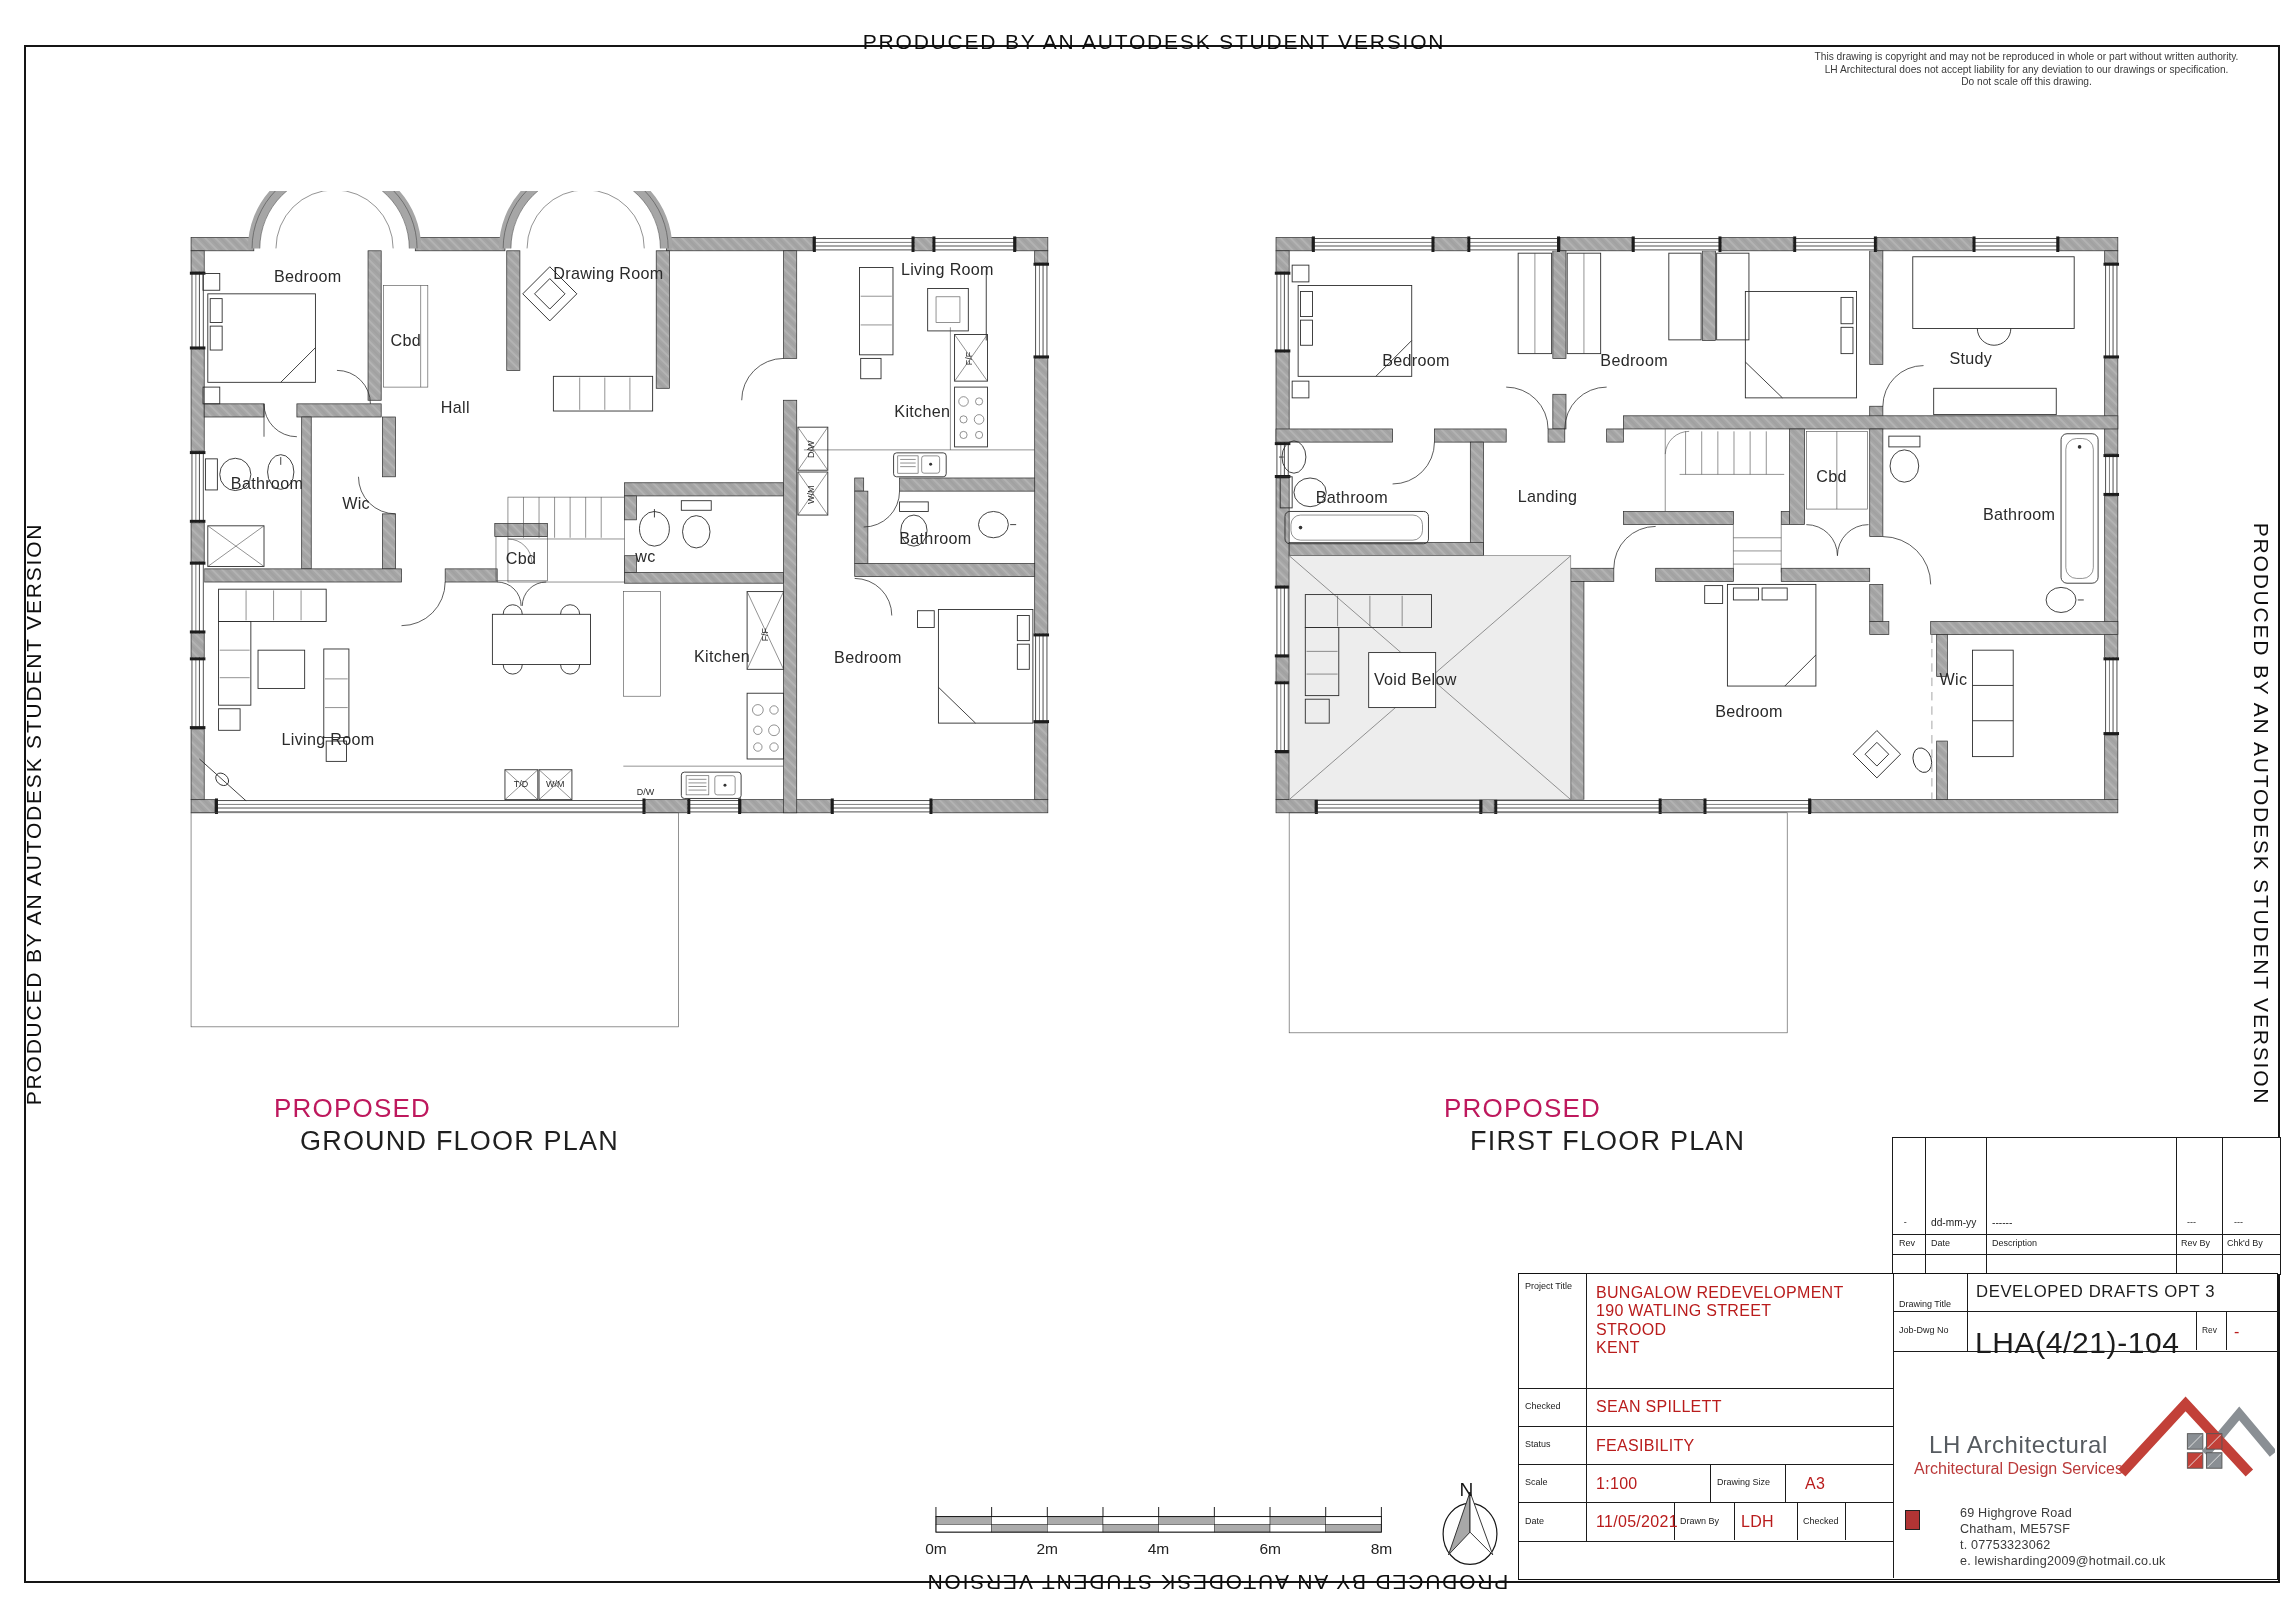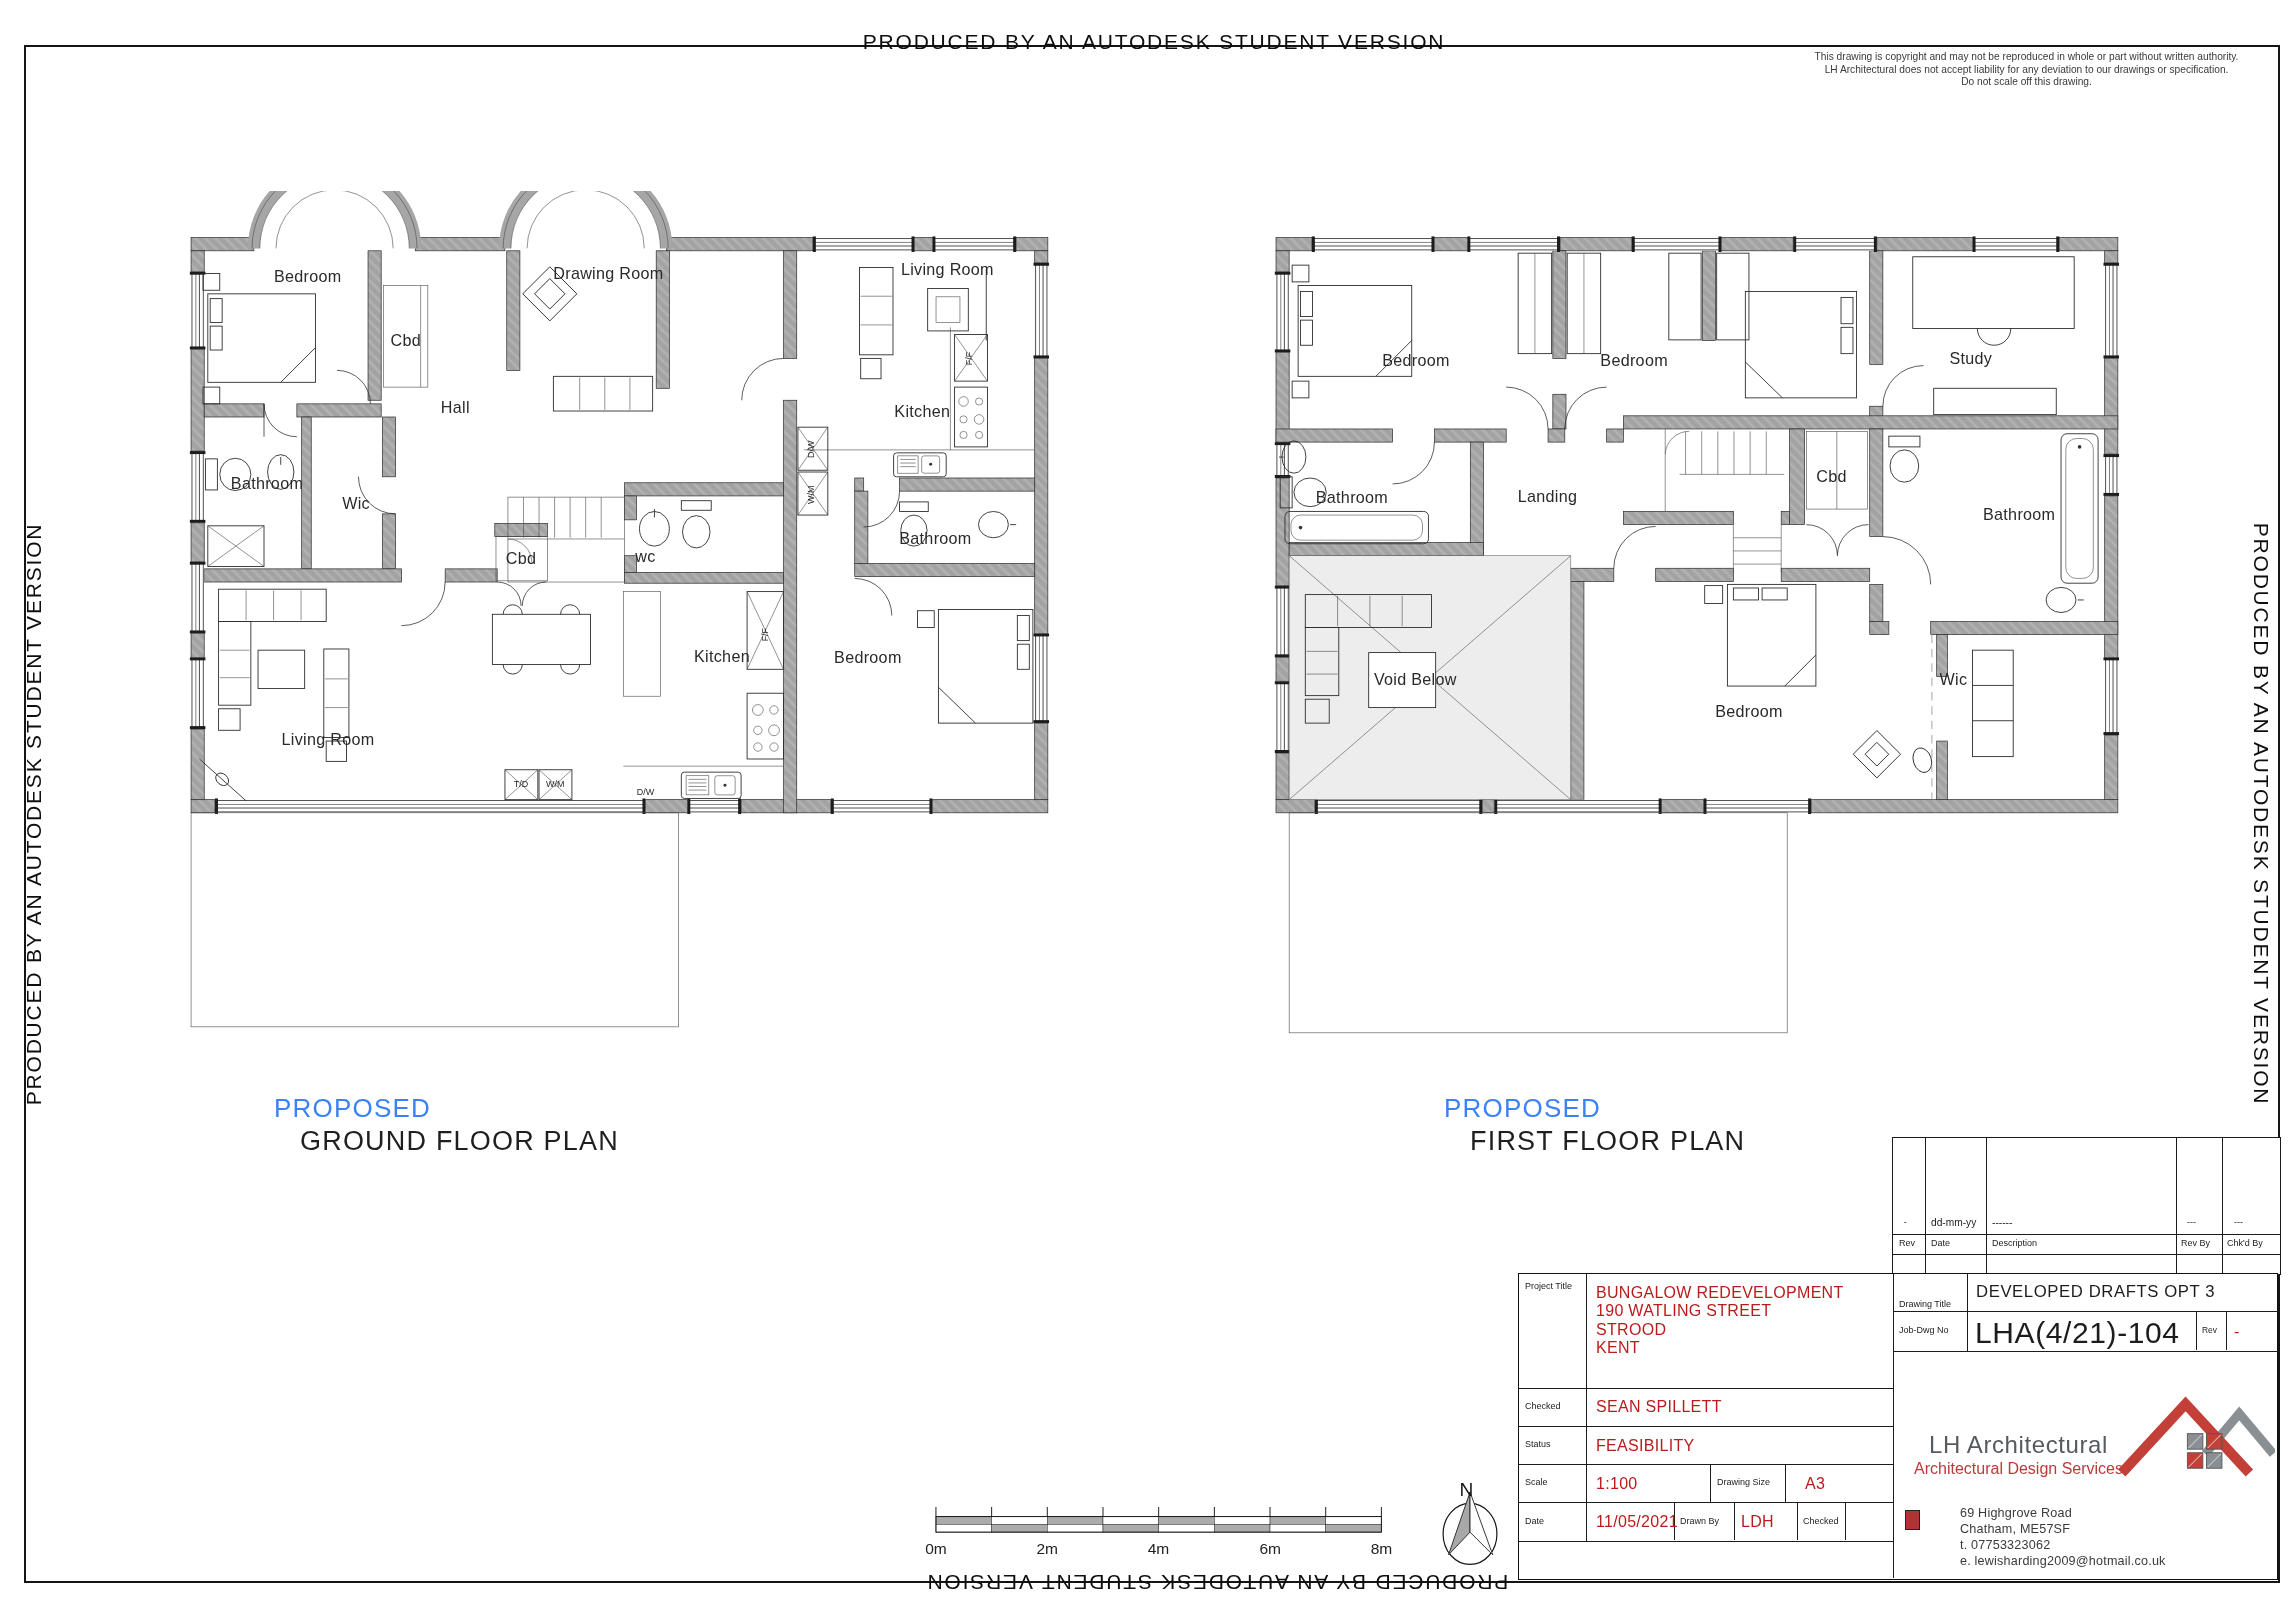--- a/index.html
+++ b/index.html
@@ -8,21 +8,21 @@
   .frame{position:absolute;left:24px;top:45px;width:2252px;height:1534px;border:2.4px solid #151515;}
   .banner{position:absolute;font-size:21px;letter-spacing:1.8px;color:#0e0e0e;white-space:nowrap;
     width:622px;text-align:center;}
   .b-top{left:843px;top:30px;}
   .b-bottom{left:906px;top:1570px;transform:rotate(180deg);}
   .b-left{left:-277px;top:802px;transform:rotate(-90deg);}
   .b-right{left:1950px;top:802px;transform:rotate(90deg);}
   .disclaimer{position:absolute;left:1781px;top:51px;width:491px;text-align:center;
     font-size:10.2px;line-height:12.6px;color:#3a3a3a;}
   .caption{position:absolute;line-height:1.25;}
-  .cap-red{font-size:26px;letter-spacing:1.2px;color:#3b82f6;}
+  .cap-red{font-size:26px;letter-spacing:1.2px;color:#be185d;}
   .cap-black{font-size:27px;letter-spacing:1.2px;color:#1f1f1f;margin-left:26px;}
   svg text{font-family:"Liberation Sans",sans-serif;}
   .lbl{font-size:27px;fill:#2a2a2a;letter-spacing:.5px;}
   .lbs{font-size:15px;fill:#2a2a2a;}
   .w{fill:url(#wallpat);stroke:#2e2e2e;stroke-width:1.2;}
   .f{fill:none;stroke:#2d2d2d;stroke-width:1.5;}
   .ff{fill:#fff;stroke:#2d2d2d;stroke-width:1.5;}
   .tl{fill:none;stroke:#4a4a4a;stroke-width:1;}
   .door{fill:none;stroke:#2d2d2d;stroke-width:1.3;}
   .void{fill:#ededed;stroke:#6a6a6a;stroke-width:1;}
@@ -769,21 +769,21 @@
     <div class="abs tlabel" style="left:6px;top:242px">Date</div>
     <div class="abs tval" style="left:77px;top:239px">11/05/2021</div>
     <div class="abs tlabel" style="left:161px;top:242px">Drawn By</div>
     <div class="abs tval" style="left:222px;top:239px">LDH</div>
     <div class="abs tlabel" style="left:284px;top:242px">Checked</div>
     <div class="abs tval" style="left:332px;top:239px"></div>
 
     <div class="abs tlabel" style="left:380px;top:25px">Drawing Title</div>
     <div class="abs" style="left:457px;top:8.4px;font-size:16.7px;letter-spacing:0.6px">DEVELOPED DRAFTS OPT 3</div>
     <div class="abs tlabel" style="left:380px;top:51px">Job-Dwg No</div>
-    <div class="abs" style="left:456px;top:42px;font-size:30px;letter-spacing:0.6px">LHA(4/21)-104</div>
+    <div class="abs" style="left:456px;top:52px;font-size:30px;letter-spacing:0.6px">LHA(4/21)-104</div>
     <div class="abs tlabel" style="left:683px;top:51px;font-size:8.4px">Rev</div>
     <div class="abs tval" style="left:715px;top:49px">-</div>
 
     <div class="abs" style="left:383px;top:157px;width:233px;text-align:center">
       <div style="font-size:24px;color:#565b60;letter-spacing:0.6px">LH Architectural</div>
       <div style="font-size:16px;color:#bb3a3a;margin-top:1.2px">Architectural Design Services</div>
     </div>
     <svg class="abs" style="left:598px;top:120px" width="158" height="99" viewBox="0 0 265 165">
       <polyline points="148,100 205,32 262,100" fill="none" stroke="#8a8f94" stroke-width="15"></polyline>
       <polyline points="8,132 115,16 222,132" fill="none" stroke="#c24038" stroke-width="17"></polyline>

